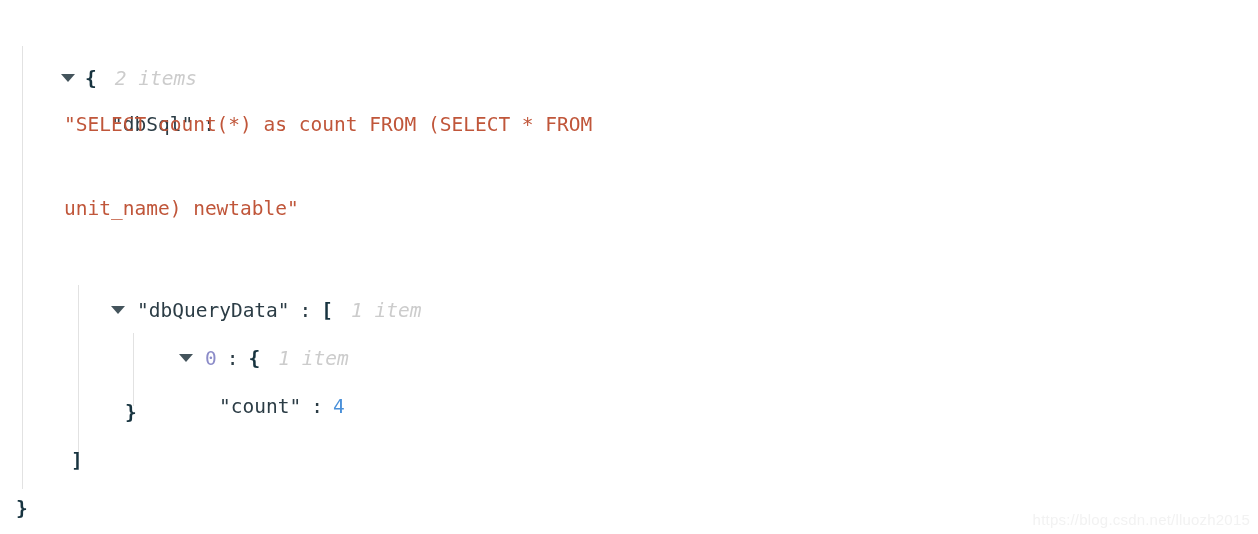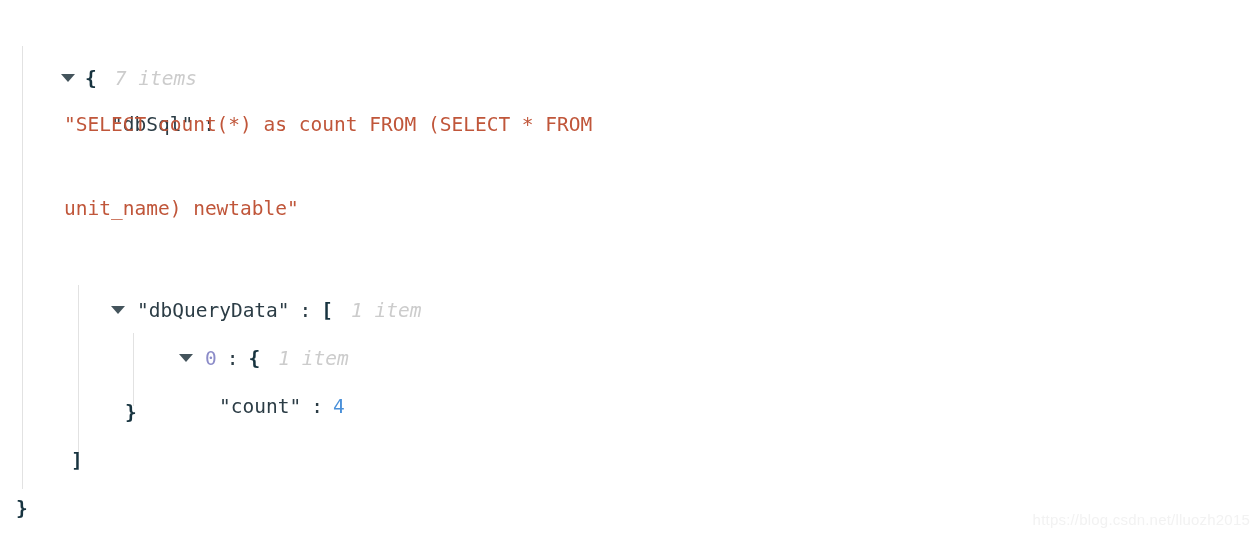--- a/index.html
+++ b/index.html
@@ -93,21 +93,21 @@
 </head>
 <body>
 
 <div class="json-viewer">
 
   <div class="guide" style="left:22px; top:46px; height:443px;"></div>
   <div class="guide" style="left:78px; top:285px; height:168px;"></div>
   <div class="guide" style="left:133px; top:333px; height:73px;"></div>
 
   <div class="ln" style="left:0px; top:16px;">
-    <span class="tri" style="margin-left:14px;"></span><span class="brace" style="margin-left:10px;">{</span><span class="count-label" style="margin-left:18px;">7 items</span>
+    <span class="tri" style="margin-left:14px;"></span><span class="brace" style="margin-left:10px;">{</span><span class="count-label" style="margin-left:18px;">2 items</span>
   </div>
 
   <div class="ln" style="left:64px; top:62px;">
     <span class="key">"dbSql"</span><span class="colon" style="margin-left:10px;">:</span>
   </div>
 
   <div class="ln str" style="left:64px; top:104px;">"SELECT count(*) as count FROM (SELECT * FROM</div>
 
 
   <div class="ln str" style="left:64px; top:188px;">unit_name) newtable"</div>

